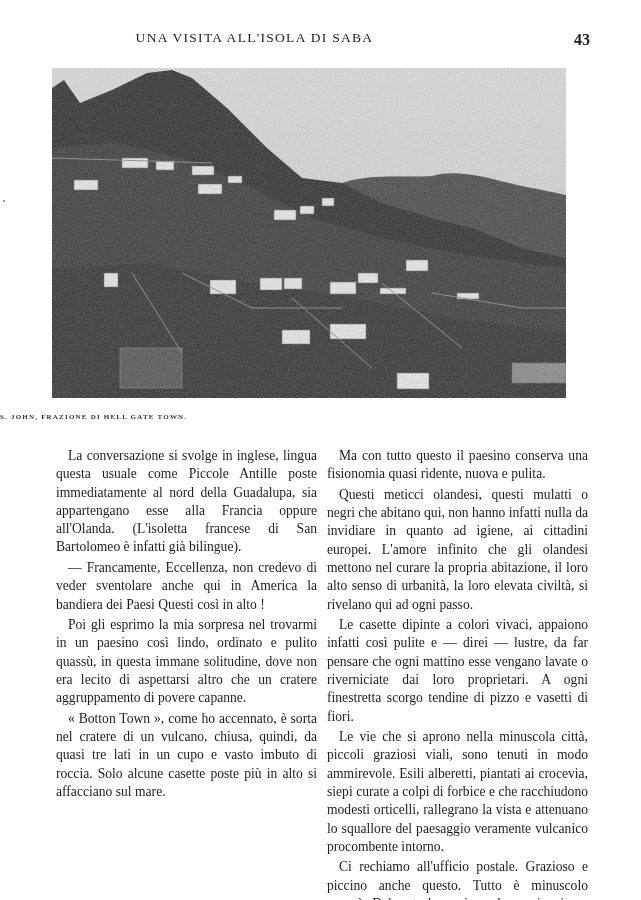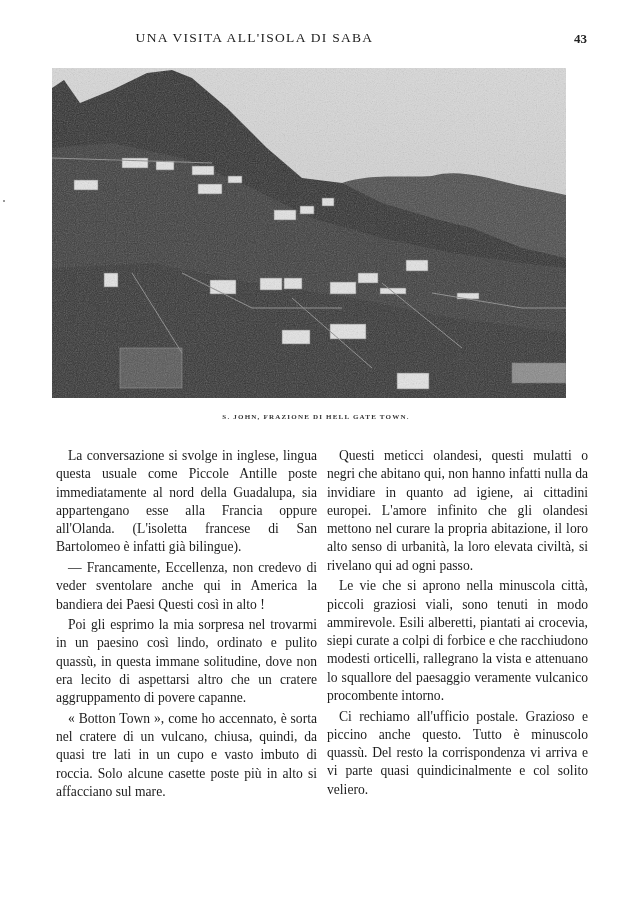--- a/index.html
+++ b/index.html
@@ -6,29 +6,29 @@
   body {
     width: 641px; height: 900px; background: #ffffff; position: relative; overflow: hidden;
     font-family: "DejaVu Serif", "Liberation Serif", serif; color: #1a1a1a;
   }
   .running-head {
     position: absolute; top: 30px; left: 0; width: 509px; text-align: center;
     font-family: "Liberation Serif", serif; font-size: 13.5px; letter-spacing: 1.3px; color: #222;
   }
   .page-number {
     position: absolute; top: 31px; left: 574px; font-family: "Liberation Serif", serif;
-    font-size: 13px; font-weight: bold; color: #222;
+    font-size: 16px; font-weight: bold; color: #222;
   }
   .photo {
     position: absolute; left: 52px; top: 68px; width: 514px; height: 330px; overflow: hidden;
     background: #cfcfcf;
   }
   .photo svg { display: block; }
   .caption {
-    position: absolute; top: 413px; left: 0; width: 632px; text-align: center;
+    position: absolute; top: 413px; left: 0; width: 632px; text-align: left;
     font-family: "Liberation Serif", serif; font-size: 7px; font-weight: bold; letter-spacing: 1.2px; color: #333;
   }
   .column {
     position: absolute; top: 447px; width: 261px;
     font-family: "Liberation Serif", serif; font-size: 13.6px; line-height: 18.3px;
     text-align: justify; color: #1c1c1c;
   }
   .col-left { left: 56px; }
   .col-right { left: 327px; }
   .column p { margin: 0 0 2.2px 0; text-indent: 12px; hyphens: manual; }
@@ -103,19 +103,21 @@
 <div class="caption">S. JOHN, FRAZIONE DI HELL GATE TOWN.</div>
 
 <div class="column col-left">
   <p>La conversazione si svolge in inglese, lingua questa usuale come Piccole Antille poste immediatamente al nord della Guadalupa, sia appartengano esse alla Francia oppure all'Olanda. (L'isoletta francese di San Bartolomeo è infatti già bilingue).</p>
   <p>— Francamente, Eccellenza, non credevo di veder sventolare anche qui in America la bandiera dei Paesi Questi così in alto !</p>
   <p>Poi gli esprimo la mia sorpresa nel trovarmi in un paesino così lindo, ordinato e pulito quassù, in questa immane solitudine, dove non era lecito di aspettarsi altro che un cratere aggruppamento di povere capanne.</p>
   <p>« Botton Town », come ho accennato, è sorta nel cratere di un vulcano, chiusa, quindi, da quasi tre lati in un cupo e vasto imbuto di roccia. Solo alcune casette poste più in alto si affacciano sul mare.</p>
 </div>
 
 <div class="column col-right">
+  <p>Ma con tutto questo il paesino conserva una fisionomia quasi ridente, nuova e pulita.</p>
   <p>Questi meticci olandesi, questi mulatti o negri che abitano qui, non hanno infatti nulla da invidiare in quanto ad igiene, ai cittadini europei. L'amore infinito che gli olandesi mettono nel curare la propria abitazione, il loro alto senso di urbanità, la loro elevata civiltà, si rivelano qui ad ogni passo.</p>
+  <p>Le casette dipinte a colori vivaci, appaiono infatti così pulite e — direi — lustre, da far pensare che ogni mattino esse vengano lavate o riverniciate dai loro proprietari. A ogni finestretta scorgo tendine di pizzo e vasetti di fiori.</p>
   <p>Le vie che si aprono nella minuscola città, piccoli graziosi viali, sono tenuti in modo ammirevole. Esili alberetti, piantati ai crocevia, siepi curate a colpi di forbice e che racchiudono modesti orticelli, rallegrano la vista e attenuano lo squallore del paesaggio veramente vulcanico procombente intorno.</p>
   <p>Ci rechiamo all'ufficio postale. Grazioso e piccino anche questo. Tutto è minuscolo quassù. Del resto la corrispondenza vi arriva e vi parte quasi quindicinalmente e col solito veliero.</p>
 
 </div>
 
 <div class="stray-dot"></div>
 
 </body></html>

